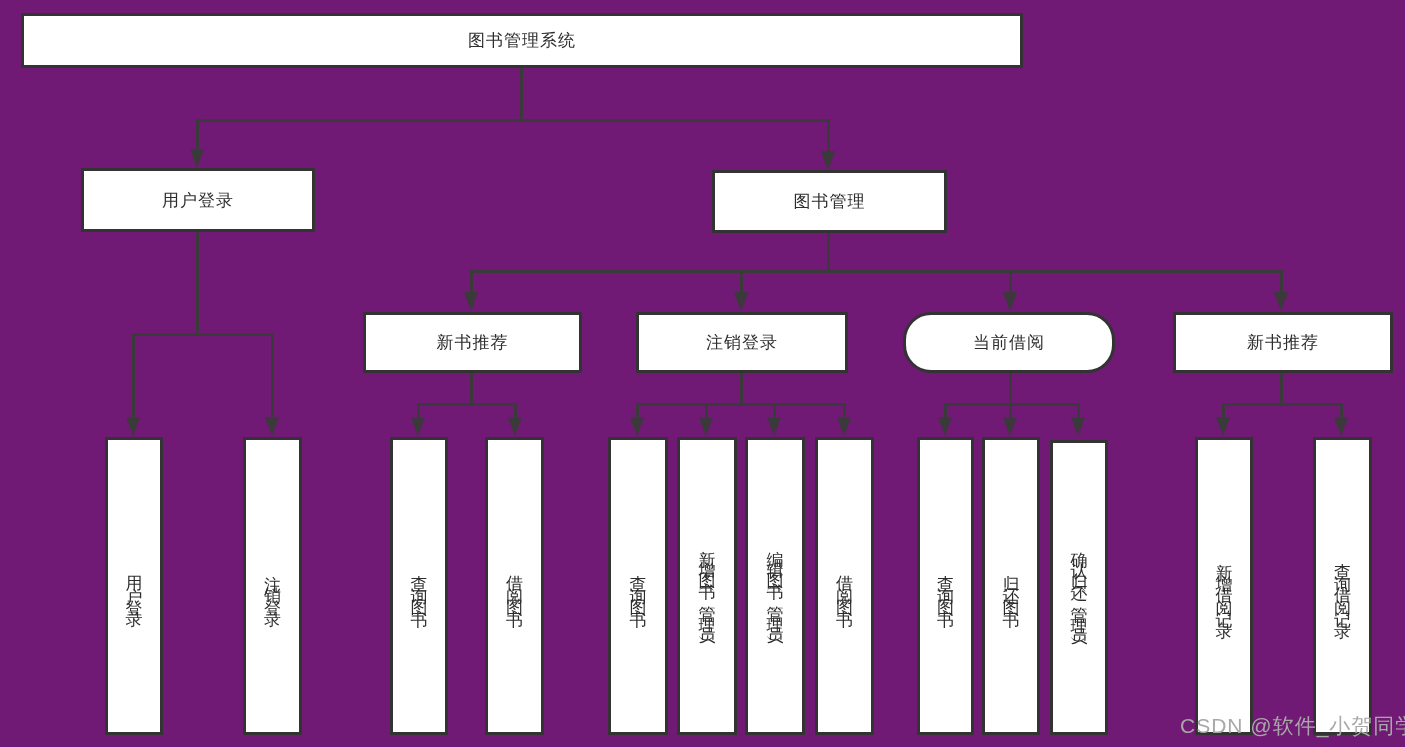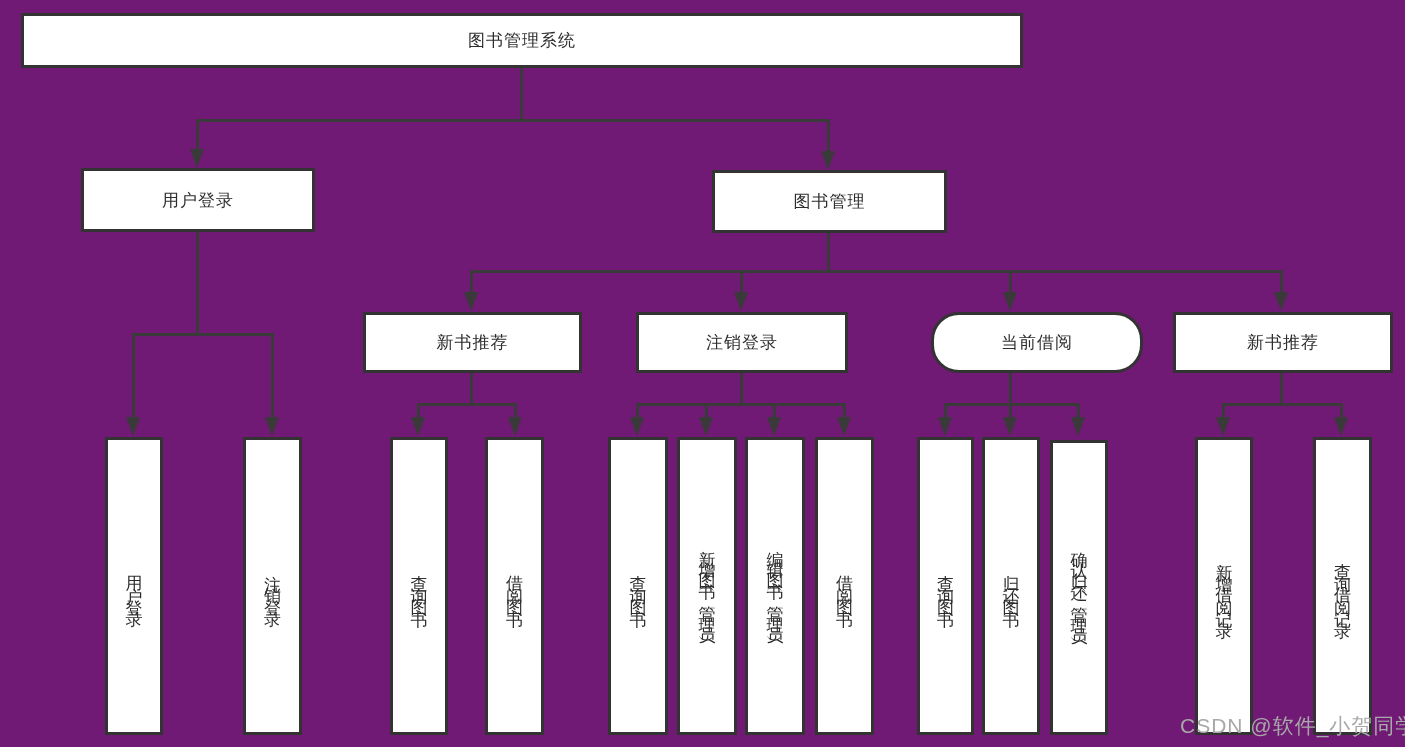--- a/index.html
+++ b/index.html
@@ -100,21 +100,21 @@
   <div class="ah" style="left:1003px;top:292px;"></div>
   <div class="vl" style="left:1280px;top:270px;height:25px;"></div>
   <div class="ah" style="left:1274px;top:292px;"></div>
 
   <div class="box" style="left:363px;top:312px;width:219px;height:61px;">
     <span>新书推荐</span>
   </div>
   <div class="box" style="left:636px;top:312px;width:212px;height:61px;">
     <span>注销登录</span>
   </div>
-  <div class="box" style="left:931px;top:312px;width:212px;height:61px;border-radius:28px;">
+  <div class="box" style="left:903px;top:312px;width:212px;height:61px;border-radius:28px;">
     <span>当前借阅</span>
   </div>
   <div class="box" style="left:1173px;top:312px;width:220px;height:61px;">
     <span>新书推荐</span>
   </div>
 
   <div class="vl" style="left:470px;top:373px;height:33px;"></div>
   <div class="hl" style="left:417px;top:403px;width:100px;"></div>
   <div class="vl" style="left:417px;top:403px;height:16px;"></div>
   <div class="ah" style="left:411px;top:417px;"></div>

